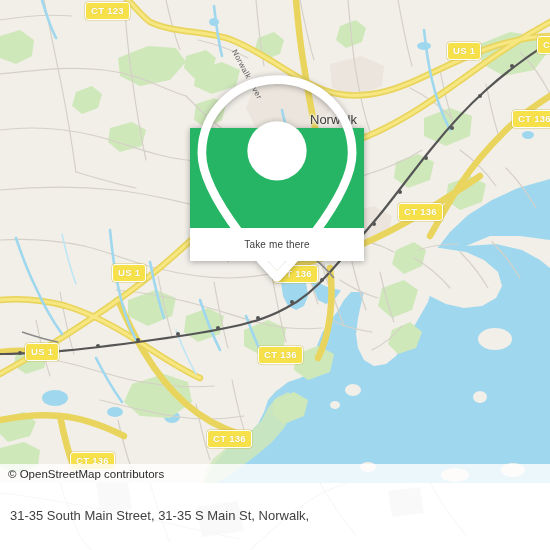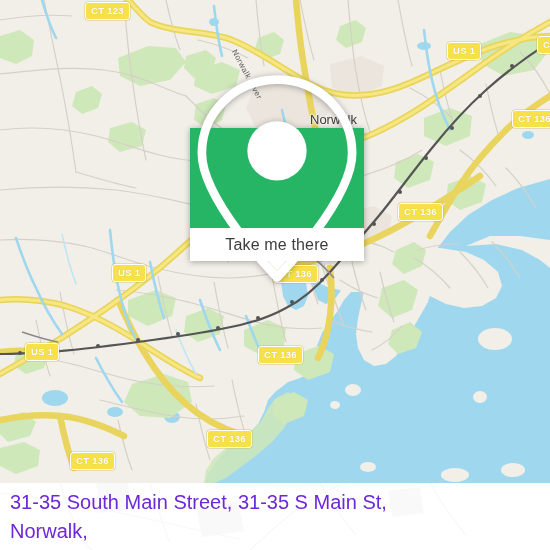--- a/index.html
+++ b/index.html
@@ -73,21 +73,21 @@
   #callout-white {
     height: 33px;
     background: #ffffff;
     display: flex;
     align-items: center;
     justify-content: center;
     position: relative;
   }
   #callout-label {
     color: #3d3d3d;
-    font-size: 16px;
+    font-size: 10px;
     letter-spacing: .15px;
   }
   #callout-pointer {
     position: absolute;
     left: 50%;
     transform: translateX(-50%);
     top: 100%;
     width: 0; height: 0;
     border-left: 9px solid transparent;
     border-right: 9px solid transparent;
@@ -122,22 +122,22 @@
   }
   #footer-inner {
     position: relative;
     width: 100%; height: 100%;
     display: flex;
     align-items: center;
     justify-content: space-between;
     padding: 0 14px 0 10px;
   }
   #footer-address {
-    font-size: 20px;
-    color: #6d28d9;
+    font-size: 13px;
+    color: #404040;
     line-height: 1.42;
     max-width: 395px;
   }
   #brand {
     display: flex;
     align-items: center;
     gap: 1px;
     flex: none;
   }
   #brand-name {
@@ -437,20 +437,23 @@
           <path d="M22 3 C11.5 3 3 11.3 3 21.6 C3 33.5 22 53 22 53 C22 53 41 33.5 41 21.6 C41 11.3 32.5 3 22 3 Z" fill="none" stroke="#ffffff" stroke-width="2.2" stroke-linejoin="round"></path>
           <circle cx="22" cy="21" r="7.5" fill="#ffffff"></circle>
         </svg>
       </div>
       <div id="callout-white">
         <span id="callout-label">Take me there</span>
         <div id="callout-pointer"></div>
       </div>
     </div>
 
+    <div id="attribution">
+      <span>© OpenStreetMap contributors</span>
+    </div>
   </div>
 
   <div id="footer">
     <svg id="footer-watermark" viewBox="0 0 550 67" xmlns="http://www.w3.org/2000/svg">
       <g stroke="#9a9a9a" stroke-width="1.2" fill="none">
         <path d="M0,10 C40,14 80,22 120,30 C160,38 200,48 240,56"></path>
         <path d="M60,0 C66,18 72,36 80,54 C84,60 88,64 92,67"></path>
         <path d="M150,0 C156,20 162,40 170,60"></path>
         <path d="M320,0 C330,18 342,36 356,52"></path>
         <path d="M430,0 C440,18 452,36 466,52"></path>

